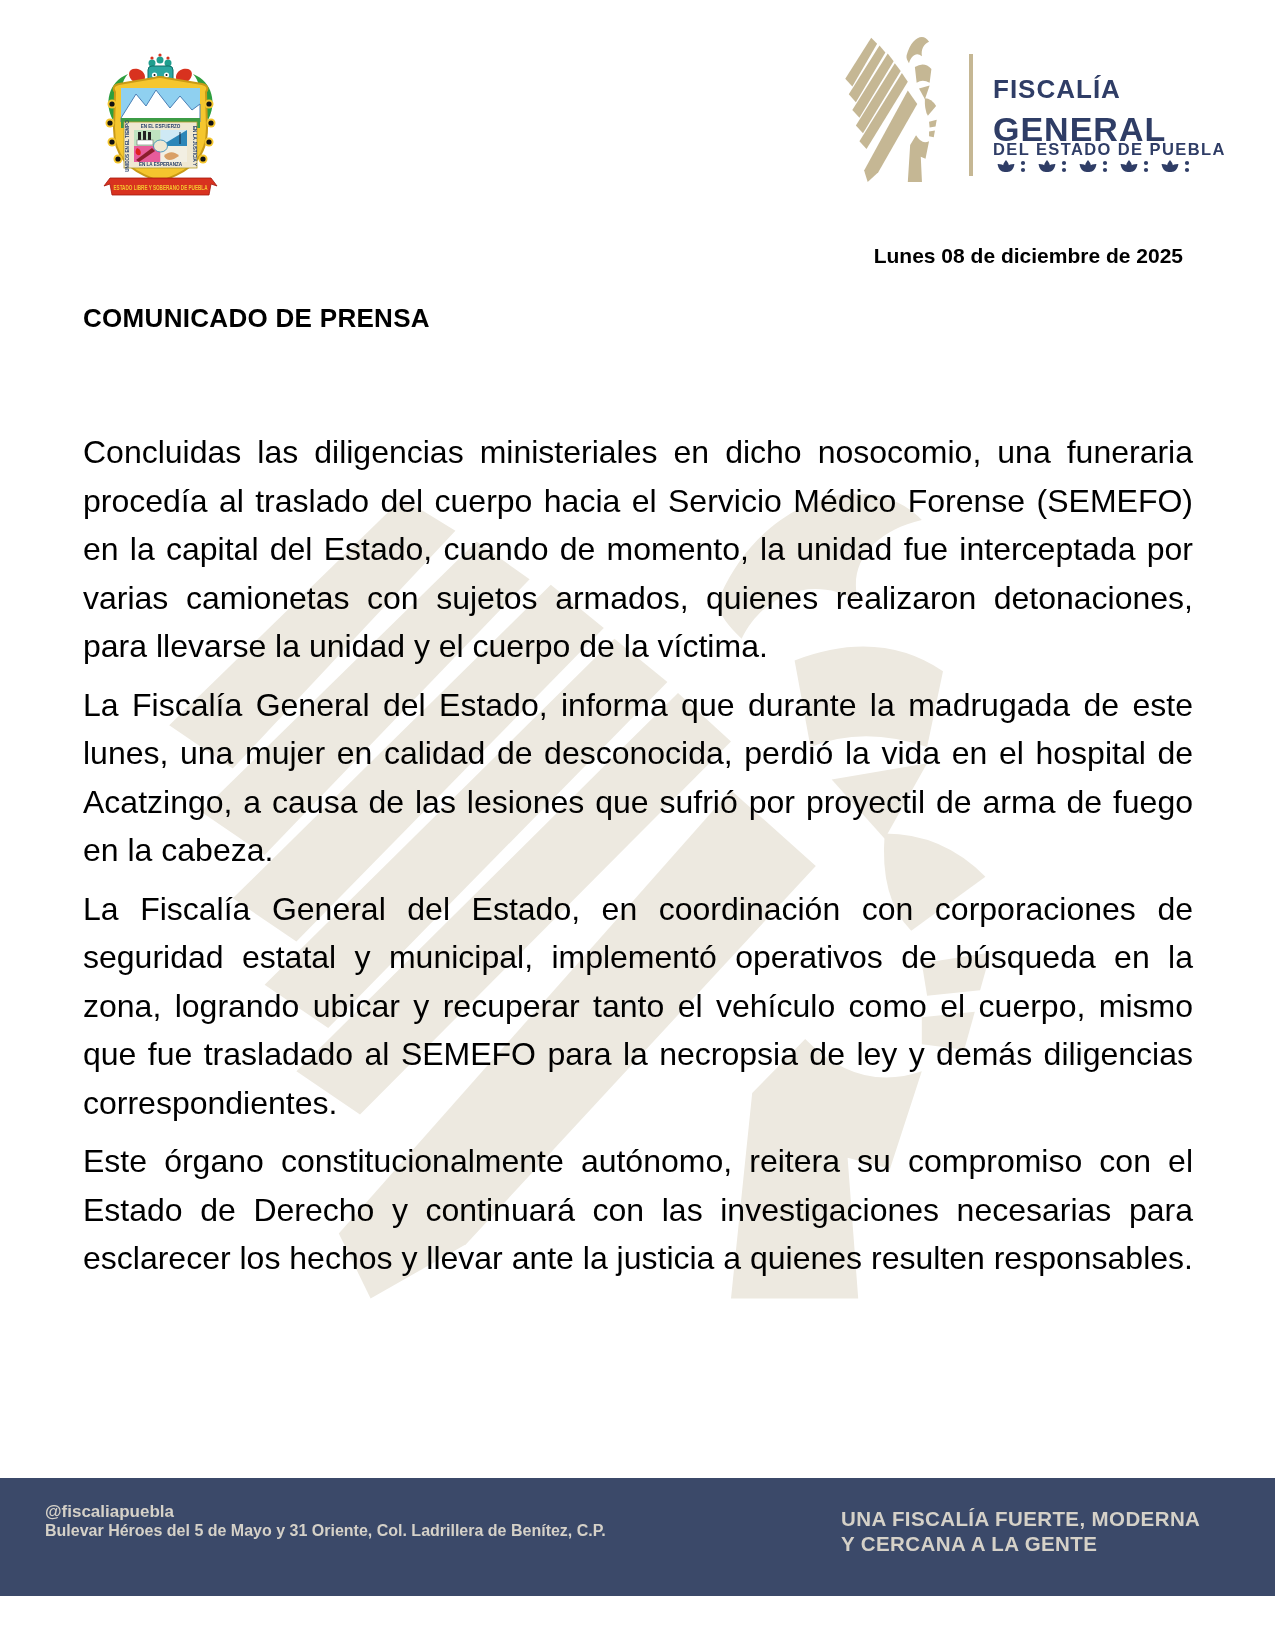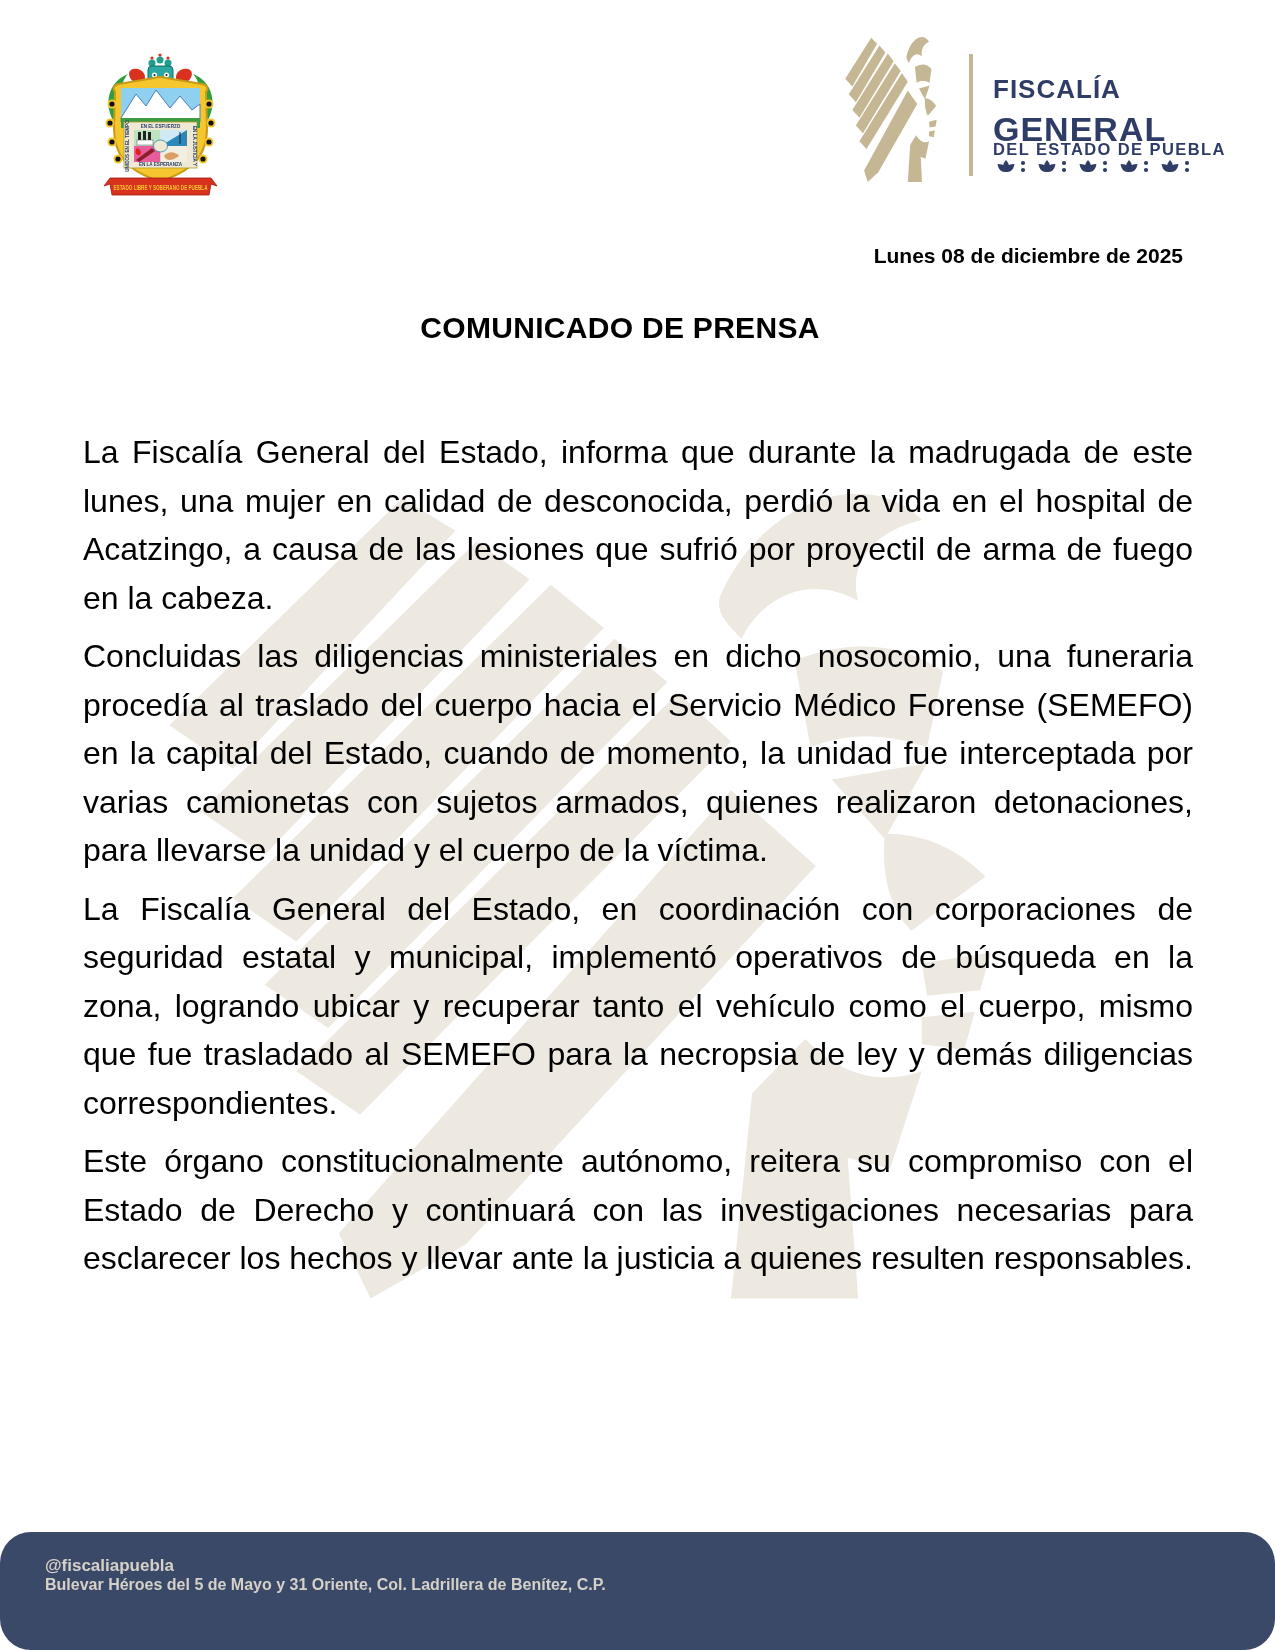--- a/index.html
+++ b/index.html
@@ -15,30 +15,30 @@
   .fill-navy{fill:var(--navy,#2F3D66);}
   .fill-wm{fill:var(--watermark,#EDE9E0);}
   #logo-divider{left:969px;top:54px;width:4px;height:122px;background:var(--tan,#C5B794);}
   .logo-line{color:var(--navy,#2F3D66);font-weight:bold;line-height:1;white-space:nowrap;}
   #logo-l1{left:993px;top:76px;font-size:26px;letter-spacing:1px;}
   #logo-l2{left:993px;top:112px;font-size:34px;letter-spacing:1px;}
   #logo-l3{left:993px;top:141px;font-size:16.5px;font-weight:bold;letter-spacing:1.4px;}
   #ornament-svg{left:992px;top:158px;width:208px;height:18px;}
   
   #date-line{top:229px;right:92px;font-size:21px;font-weight:bold;line-height:1.2;margin-top:14px;}
-  #page-title{top:304px;left:83px;width:1060px;margin:7px;text-align:center;
-    font-size:30px;font-weight:bold;letter-spacing:0.3px;line-height:1.15;}
+  #page-title{top:304px;left:83px;width:1060px;margin:0;
+    font-size:26px;font-weight:bold;letter-spacing:0.3px;line-height:1.15;}
   
   #watermark-svg{left:95px;top:455px;width:1060px;height:865px;z-index:0;}
   main{position:absolute;top:428px;left:83px;width:1110px;z-index:1;}
   main p{margin:0 0 10px 0;font-size:32px;line-height:48.5px;text-align:justify;
     text-align-last:left;hyphens:none;}
   
-  footer{position:absolute;left:0;top:1532px;width:1275px;height:118px;
-    background:var(--footer_navy,#3B4969);z-index:2;border-radius:31px;}
+  footer{position:absolute;left:0;top:1478px;width:1275px;height:118px;
+    background:var(--footer_navy,#3B4969);z-index:2;}
   .f-left{position:absolute;left:45px;top:24px;color:var(--footer_text,#D5D1C8);
     font-size:16px;font-weight:bold;line-height:18px;}
   .f-left .social{font-size:17px;line-height:20px;}
   .f-left .gap{display:inline-block;width:30px;}
   .f-right{position:absolute;left:841px;top:28px;color:var(--footer_text,#D5D1C8);
     font-size:20.5px;font-weight:bold;line-height:25px;letter-spacing:0.4px;}
   
   .coa-motto{font-family:"Liberation Sans",sans-serif;font-size:4.6px;font-weight:bold;fill:#27406B;}
   .coa-ribbon-text{font-family:"Liberation Sans",sans-serif;font-size:6.5px;font-weight:bold;fill:#F5C62E;}
 </style>
@@ -183,24 +183,28 @@
       <use href="#trefoil" x="178" y="13"></use>
         <use href="#colon" x="195" y="11"></use>
     </g>
   </svg>
 </header>
 
 <div id="date-line" class="abs">Lunes 08 de diciembre de 2025</div>
 <h1 id="page-title" class="abs">COMUNICADO DE PRENSA</h1>
 
 <main>
+  <p>Concluidas las diligencias ministeriales en dicho nosocomio, una funeraria procedía al traslado del cuerpo hacia el Servicio Médico Forense (SEMEFO) en la capital del Estado, cuando de momento, la unidad fue interceptada por varias camionetas con sujetos armados, quienes realizaron detonaciones, para llevarse la unidad y el cuerpo de la víctima.</p>
   <p>La Fiscalía General del Estado,  informa que durante la madrugada de este lunes, una mujer en calidad de desconocida,  perdió la vida en el hospital de Acatzingo, a causa de las lesiones que sufrió por proyectil de arma de fuego en la cabeza.</p>
-  <p>Concluidas las diligencias ministeriales en dicho nosocomio, una funeraria procedía al traslado del cuerpo hacia el Servicio Médico Forense (SEMEFO) en la capital del Estado, cuando de momento, la unidad fue interceptada por varias camionetas con sujetos armados, quienes realizaron detonaciones, para llevarse la unidad y el cuerpo de la víctima.</p>
   <p>La Fiscalía General del Estado, en coordinación con corporaciones de seguridad estatal y municipal, implementó operativos de búsqueda en la zona, logrando ubicar y recuperar tanto el vehículo como el cuerpo, mismo que fue trasladado al SEMEFO para la necropsia de ley y demás diligencias correspondientes.</p>
   <p>Este órgano constitucionalmente autónomo, reitera su compromiso con el Estado de Derecho y continuará con las investigaciones necesarias para esclarecer los hechos y llevar ante la justicia a quienes resulten responsables.</p>
 </main>
 
 <footer>
   <div class="f-left">
     <div class="social">@fiscaliapuebla</div>
     <div>Bulevar Héroes del 5 de Mayo y 31 Oriente, Col. Ladrillera de Benítez, C.P.</div>
   </div>
+  <div class="f-right">
+    <div>UNA FISCALÍA FUERTE, MODERNA</div>
+    <div>Y CERCANA A LA GENTE</div>
+  </div>
 </footer>
 
 </body></html>

